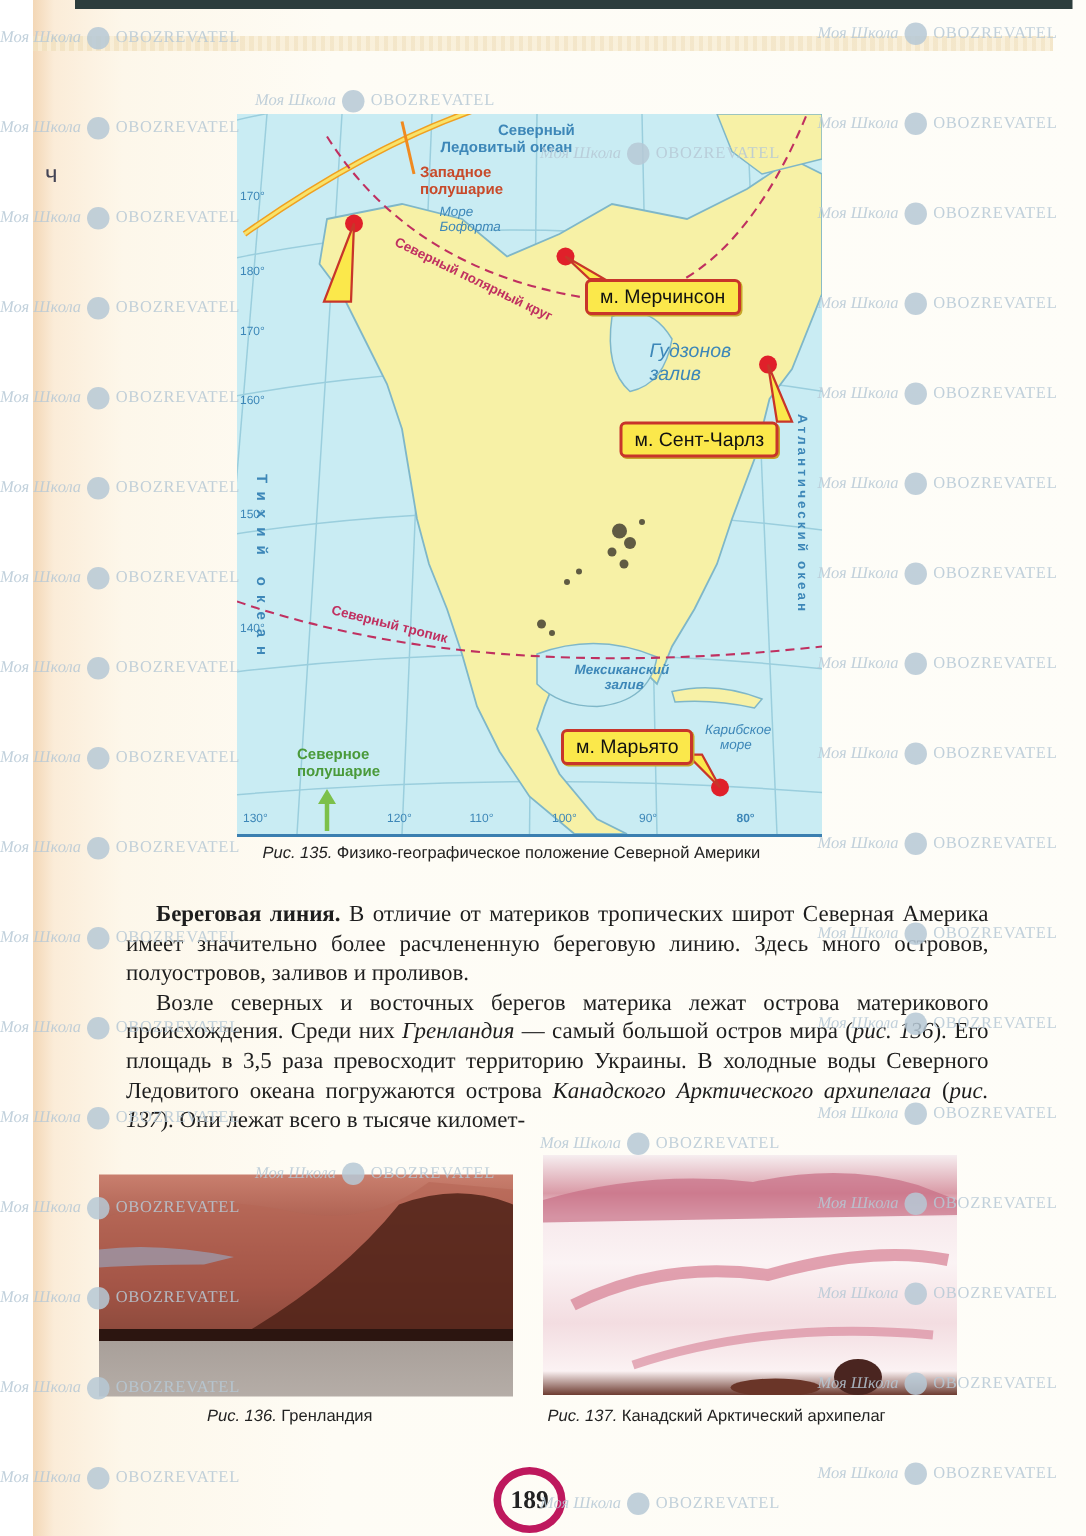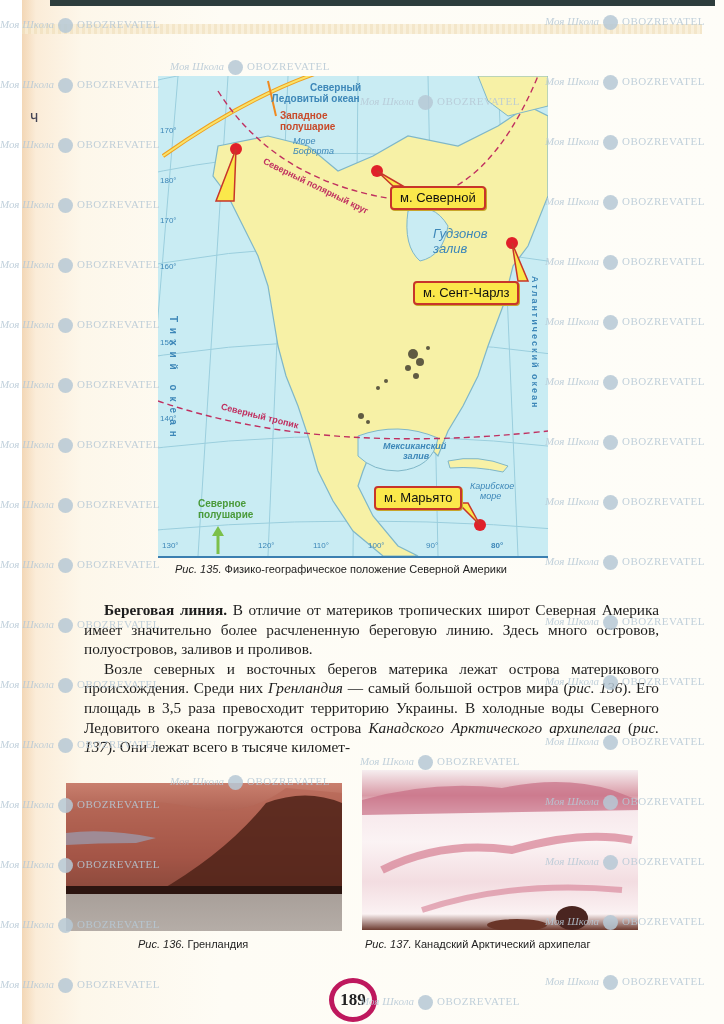--- a/index.html
+++ b/index.html
@@ -126,25 +126,25 @@
     <circle cx="219" cy="95" r="6" fill="#e0202a"></circle>
     <circle cx="354" cy="167" r="6" fill="#e0202a"></circle>
     <circle cx="322" cy="449" r="6" fill="#e0202a"></circle>
 
     <path d="M78 73 L58 125 L76 125 Z" fill="#fbe84b" stroke="#c8352a" stroke-width="1.5"></path>
     <path d="M219 95 L235 110 L245 110 Z" fill="#fbe84b" stroke="#c8352a" stroke-width="1.5"></path>
     <path d="M354 167 L360 205 L370 205 Z" fill="#fbe84b" stroke="#c8352a" stroke-width="1.5"></path>
     <path d="M322 449 L300 427 L310 427 Z" fill="#fbe84b" stroke="#c8352a" stroke-width="1.5"></path>
   </svg>
 
-  <div class="callout" style="left:232px;top:110px;">м. Северной</div>
+  <div class="callout" style="left:232px;top:110px;">м. Мерчинсон</div>
   <div class="callout" style="left:255px;top:205px;">м. Сент-Чарлз</div>
   <div class="callout" style="left:216px;top:410px;">м. Марьято</div>
 
-  <div class="maplabel" style="left:112px;top:6px;color:#3d87b8;font-size:10px;text-align:center;">
+  <div class="maplabel" style="left:134px;top:6px;color:#3d87b8;font-size:10px;text-align:center;">
     <div style="padding-left:40px">Северный</div>
     <div>Ледовитый океан</div>
   </div>
   <div class="maplabel" style="left:122px;top:34px;color:#c84a2a;font-size:10px;">
     <div>Западное</div>
     <div>полушарие</div>
   </div>
   <div class="maplabel" style="left:135px;top:60px;color:#3d87b8;font-size:9px;font-style:italic;font-weight:normal;">
     <div>Море</div>
     <div>Бофорта</div>

